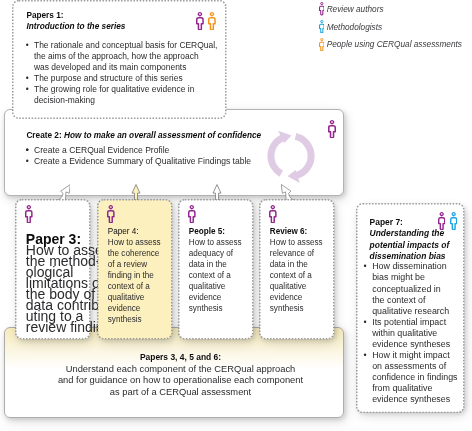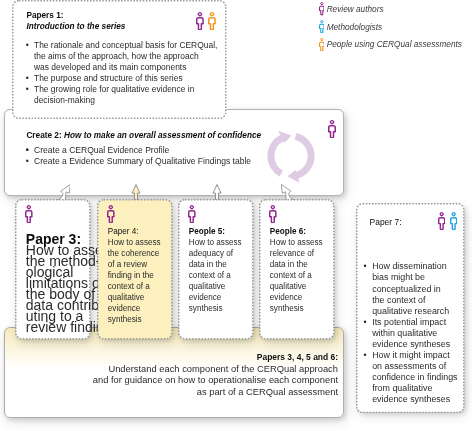--- a/index.html
+++ b/index.html
@@ -100,21 +100,21 @@
 <div class="tb hd" style="left:26.4px;top:11.05px;font-size:8.25px;line-height:10.6px;font-weight:bold;white-space:nowrap">
       <div>Papers 1:</div>
       <div class="ital" style="font-style:italic">Introduction to the series</div>
     </div>
 <div class="tb" style="left:26.6px;top:40.05px;width:195px;font-size:8.45px;line-height:10.97px">
       <div class="bl" style="padding-left:7.4px"><span class="bul" style="left:-0.9px">•</span><span>The rationale and conceptual basis for CERQual,<br>the aims of the approach, how the approach<br>was developed and its main components</span></div>
       <div class="bl" style="padding-left:7.4px"><span class="bul" style="left:-0.9px">•</span><span>The purpose and structure of this series</span></div>
       <div class="bl" style="padding-left:7.4px"><span class="bul" style="left:-0.9px">•</span><span>The growing role for qualitative evidence in<br>decision-making</span></div>
     </div>
 <div class="card shadow" style="left:4.16px;top:327.0px;width:340.14px;height:91.0px;border:1px solid #adadad;background:linear-gradient(to bottom,#F6EBBC 0%,#FFFFFF 46%,#FFFFFF 100%)"></div>
-<div class="tb" style="left:11px;top:352px;width:327px;text-align:right;font-size:9.35px;line-height:11.7px;white-space:nowrap">
+<div class="tb" style="left:17px;top:352px;width:327px;text-align:center;font-size:9.35px;line-height:11.7px;white-space:nowrap">
       <div class="hd" style="font-weight:bold;font-size:8.45px">Papers 3, 4, 5 and 6:</div>
       <div>Understand each component of the CERQual approach<br>and for guidance on how to operationalise each component<br>as part of a CERQual assessment</div>
     </div>
 <div style="position:absolute;left:52.9px;top:183.5px;width:17.6px;height:17.4px">
       <svg class="curvedarrow" style="left:0;top:0;width:17.6px;height:17.4px" viewBox="0 0 17.6 17.4">
         <path d="M 0.0,17.0 C 5.6,16.6 9.6,13.8 9.9,9.4 L 7.7,7.1 L 17.4,0.4 L 16.2,9.3 L 13.0,7.9 C 12.8,11.2 12.5,14.4 12.4,17.0 Z" fill="#ffffff" stroke="#83868d" stroke-width="0.8" stroke-linejoin="miter"></path>
       </svg>
     </div>
 <svg class="uparrow" style="left:130.4px;top:184.4px;width:12px;height:16.4px" viewBox="0 0 12 16.4">
       <path d="M6 0.55 L9.95 9.1 L7.55 9.1 L7.55 16.4 L4.45 16.4 L4.45 9.1 L2.05 9.1 Z" fill="#FCF0BE" stroke="#6f6f73" stroke-width="0.75" stroke-linejoin="miter"></path>
@@ -181,21 +181,21 @@
       </svg>
       <svg class="person" width="7.6" height="18.4" viewBox="0 0 7 18" preserveAspectRatio="none" style="left:9px;top:4.7px">
         <g fill="none" stroke="#92268E" stroke-width="1.36" stroke-linejoin="round" stroke-linecap="butt">
           <circle cx="3.5" cy="2.08" r="1.46" stroke-width="1.2"></circle>
           <path d="M3.5 2.5 L3.5 4.4" stroke-width="0.85"></path>
           <path d="M0.68 11.5 L0.68 7.4 Q0.68 5.68 2.38 5.68 L4.62 5.68 Q6.32 5.68 6.32 7.4 L6.32 11.5 L4.8 11.5 L4.8 16.5 Q4.8 17.3 3.95 17.3 L3.05 17.3 Q2.2 17.3 2.2 16.5 L2.2 11.5 Z"></path>
         </g>
       </svg>
     </div>
 <div class="tb" style="left:269.8px;top:225.9px;font-size:8.13px;line-height:11.05px;white-space:nowrap">
-      <div class="hd" style="font-weight:bold">People 6:</div>
+      <div class="hd" style="font-weight:bold">Review 6:</div>
       <div>How to assess<br>relevance of<br>data in the<br>context of a<br>qualitative<br>evidence<br>synthesis</div>
     </div>
 <div class="card shadow" style="left:357px;top:203.6px;width:107px;height:208.8px">
       <svg class="bdr" width="108.5" height="210.3" style="left:-0.75px;top:-0.75px" viewBox="0 0 108.5 210.3">
         <rect x="0.75" y="0.75" width="107" height="208.8" rx="6" fill="none" stroke="#9a9a9a" stroke-width="1.5" stroke-dasharray="1.5 1.6"></rect>
       </svg>
       <svg class="person" width="7.4" height="18.2" viewBox="0 0 7 18" preserveAspectRatio="none" style="left:80.9px;top:8.5px">
         <g fill="none" stroke="#92268E" stroke-width="1.36" stroke-linejoin="round" stroke-linecap="butt">
           <circle cx="3.5" cy="2.08" r="1.46" stroke-width="1.2"></circle>
           <path d="M3.5 2.5 L3.5 4.4" stroke-width="0.85"></path>
@@ -203,21 +203,22 @@
         </g>
       </svg>
       <svg class="person" width="7.4" height="18.2" viewBox="0 0 7 18" preserveAspectRatio="none" style="left:93.1px;top:8.5px">
         <g fill="none" stroke="#1BA5E2" stroke-width="1.36" stroke-linejoin="round" stroke-linecap="butt">
           <circle cx="3.5" cy="2.08" r="1.46" stroke-width="1.2"></circle>
           <path d="M3.5 2.5 L3.5 4.4" stroke-width="0.85"></path>
           <path d="M0.68 11.5 L0.68 7.4 Q0.68 5.68 2.38 5.68 L4.62 5.68 Q6.32 5.68 6.32 7.4 L6.32 11.5 L4.8 11.5 L4.8 16.5 Q4.8 17.3 3.95 17.3 L3.05 17.3 Q2.2 17.3 2.2 16.5 L2.2 11.5 Z"></path>
         </g>
       </svg>
     </div>
-<div class="tb hd" style="left:369.6px;top:217.4px;font-size:8.45px;line-height:11.08px;font-weight:normal;white-space:nowrap">
+<div class="tb hd" style="left:369.6px;top:217.4px;font-size:8.45px;line-height:11.08px;font-weight:bold;white-space:nowrap">
       <div>Paper 7:</div>
+      <div style="font-style:italic">Understanding the<br>potential impacts of<br>dissemination bias</div>
     </div>
 <div class="tb" style="left:364.0px;top:261.4px;font-size:8.9px;line-height:11.08px;white-space:nowrap">
       <div class="bl" style="padding-left:8.2px"><span class="bul" style="left:-0.5px">•</span><span>How dissemination<br>bias might be<br>conceptualized in<br>the context of<br>qualitative research</span></div>
       <div class="bl" style="padding-left:8.2px"><span class="bul" style="left:-0.5px">•</span><span>Its potential impact<br>within qualitative<br>evidence syntheses</span></div>
       <div class="bl" style="padding-left:8.2px"><span class="bul" style="left:-0.5px">•</span><span>How it might impact<br>on assessments of<br>confidence in findings<br>from qualitative<br>evidence syntheses</span></div>
     </div>
 </div>
 
 </body></html>

